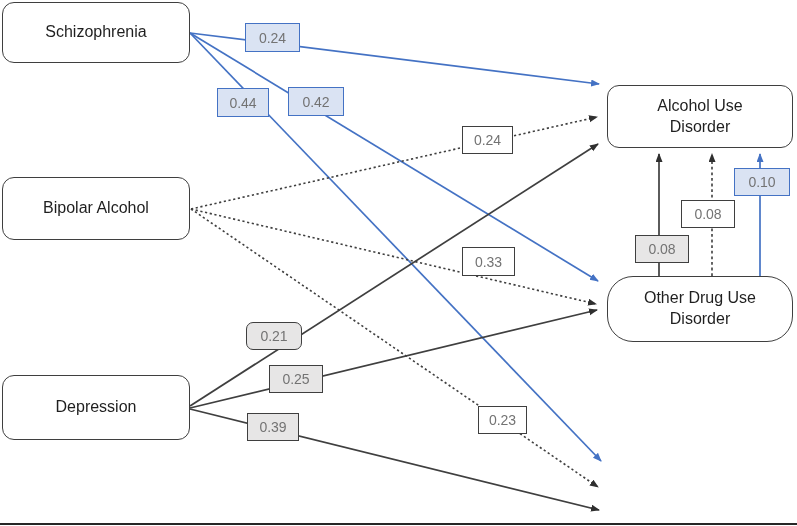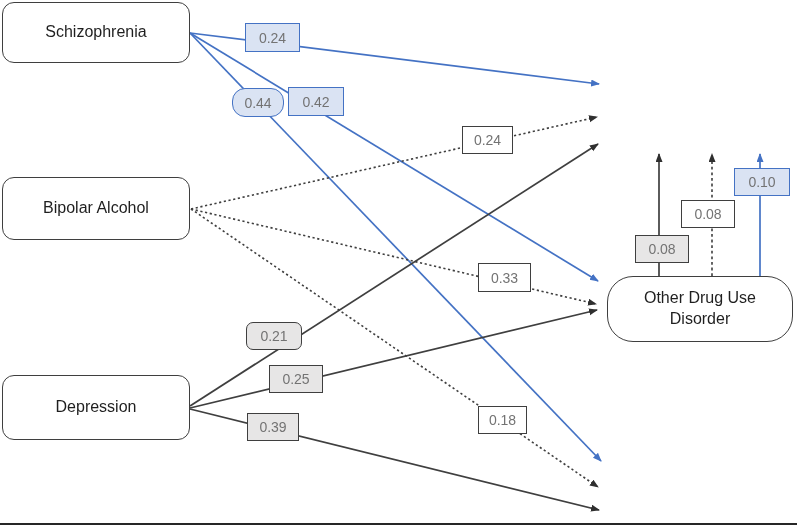--- a/index.html
+++ b/index.html
@@ -78,33 +78,36 @@
   </div>
 
   <div class="node" style="left:2px;top:177px;width:188px;height:63px;">
     <span class="txt">Bipolar Alcohol</span>
   </div>
 
   <div class="node" style="left:2px;top:375px;width:188px;height:65px;">
     <span class="txt">Depression</span>
   </div>
 
+  <div class="node" style="left:607px;top:85px;width:186px;height:63px;">
+    <span class="txt wrap-narrow">Alcohol Use Disorder</span>
+  </div>
 
   <div class="node" style="left:607px;top:276px;width:186px;height:66px;border-radius:26px;">
     <span class="txt wrap-mid">Other Drug Use Disorder</span>
   </div>
 
 
   <div class="lbl blue" style="left:245px;top:23px;width:55px;height:29px;">0.24</div>
   <div class="lbl blue" style="left:288px;top:87px;width:56px;height:29px;">0.42</div>
-  <div class="lbl blue" style="left:232px;top:88px;width:52px;height:29px;border-radius:13px;">0.44</div>
+  <div class="lbl blue" style="left:217px;top:88px;width:52px;height:29px;">0.44</div>
 
   <div class="lbl white" style="left:462px;top:126px;width:51px;height:28px;">0.24</div>
-  <div class="lbl white" style="left:462px;top:263px;width:53px;height:29px;margin-left:16px;">0.33</div>
-  <div class="lbl white" style="left:478px;top:406px;width:49px;height:28px;">0.18</div>
+  <div class="lbl white" style="left:462px;top:247px;width:53px;height:29px;">0.33</div>
+  <div class="lbl white" style="left:478px;top:406px;width:49px;height:28px;">0.23</div>
 
   <div class="lbl gray" style="left:246px;top:322px;width:56px;height:28px;border-radius:7px;">0.21</div>
   <div class="lbl gray" style="left:269px;top:365px;width:54px;height:28px;">0.25</div>
   <div class="lbl gray" style="left:247px;top:413px;width:52px;height:28px;">0.39</div>
 
   <div class="lbl gray" style="left:635px;top:235px;width:54px;height:28px;">0.08</div>
   <div class="lbl white" style="left:681px;top:200px;width:54px;height:28px;">0.08</div>
   <div class="lbl blue" style="left:734px;top:168px;width:56px;height:28px;">0.10</div>
 
   <div class="bottom-rule"></div>

